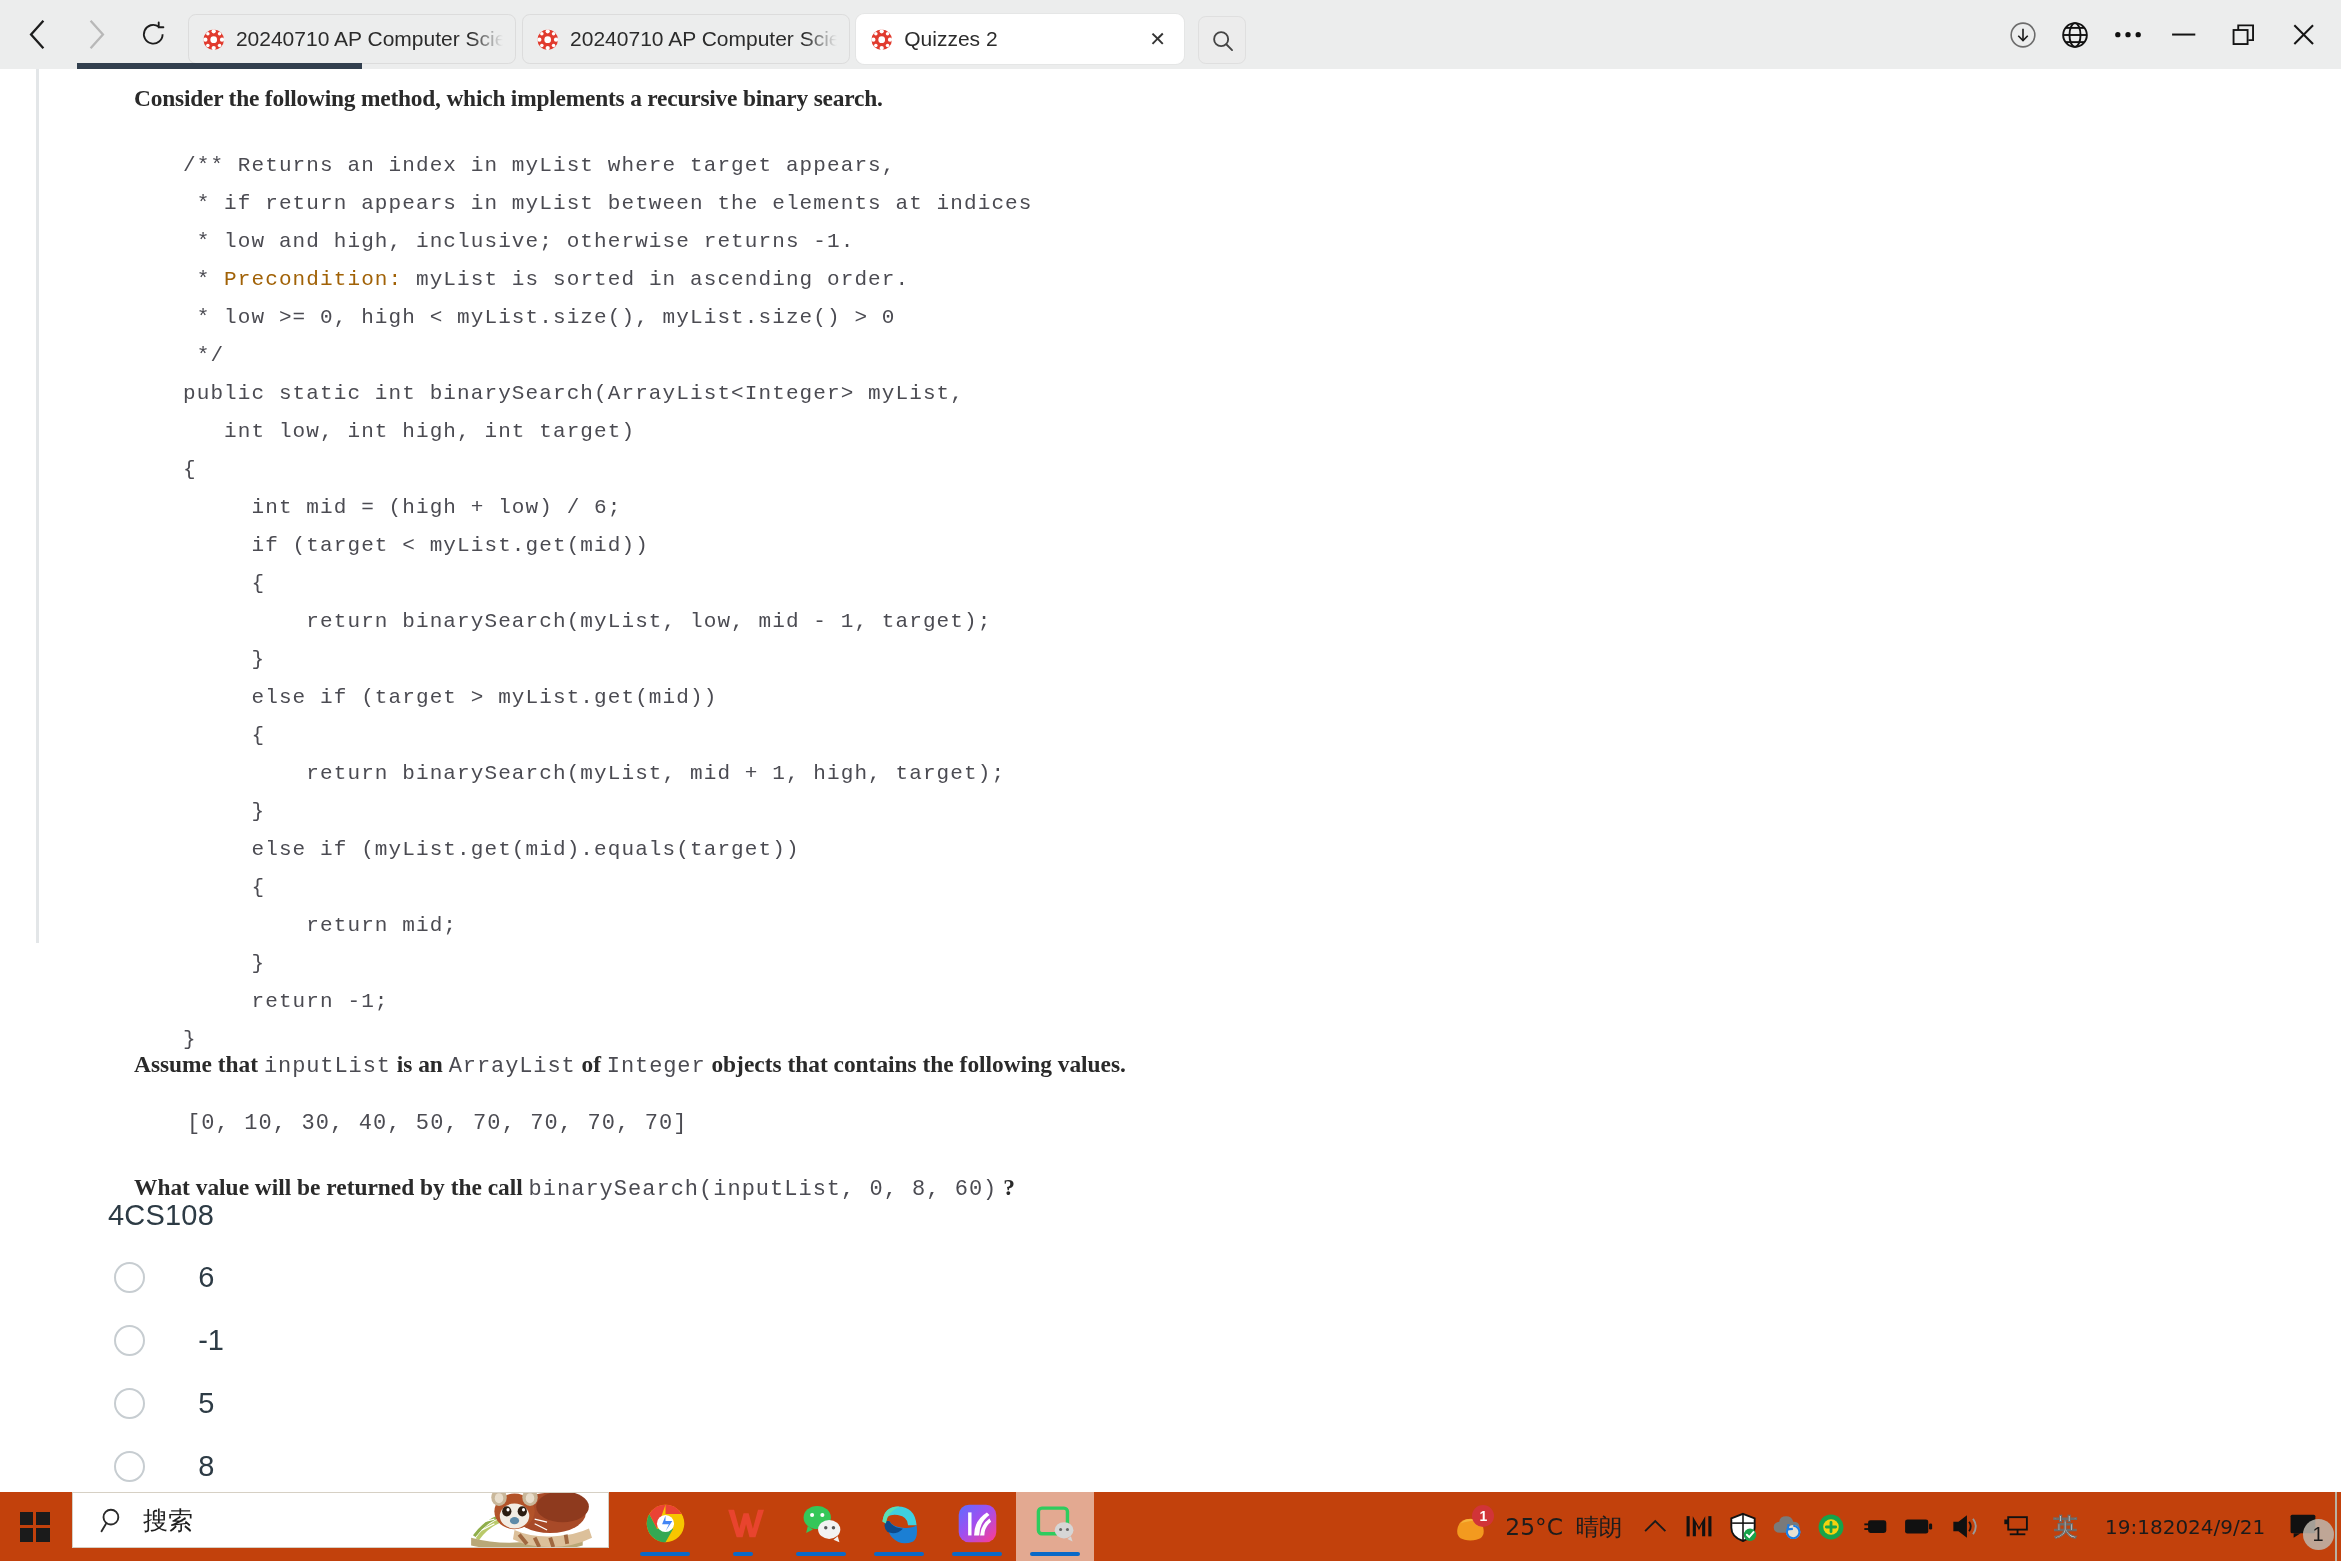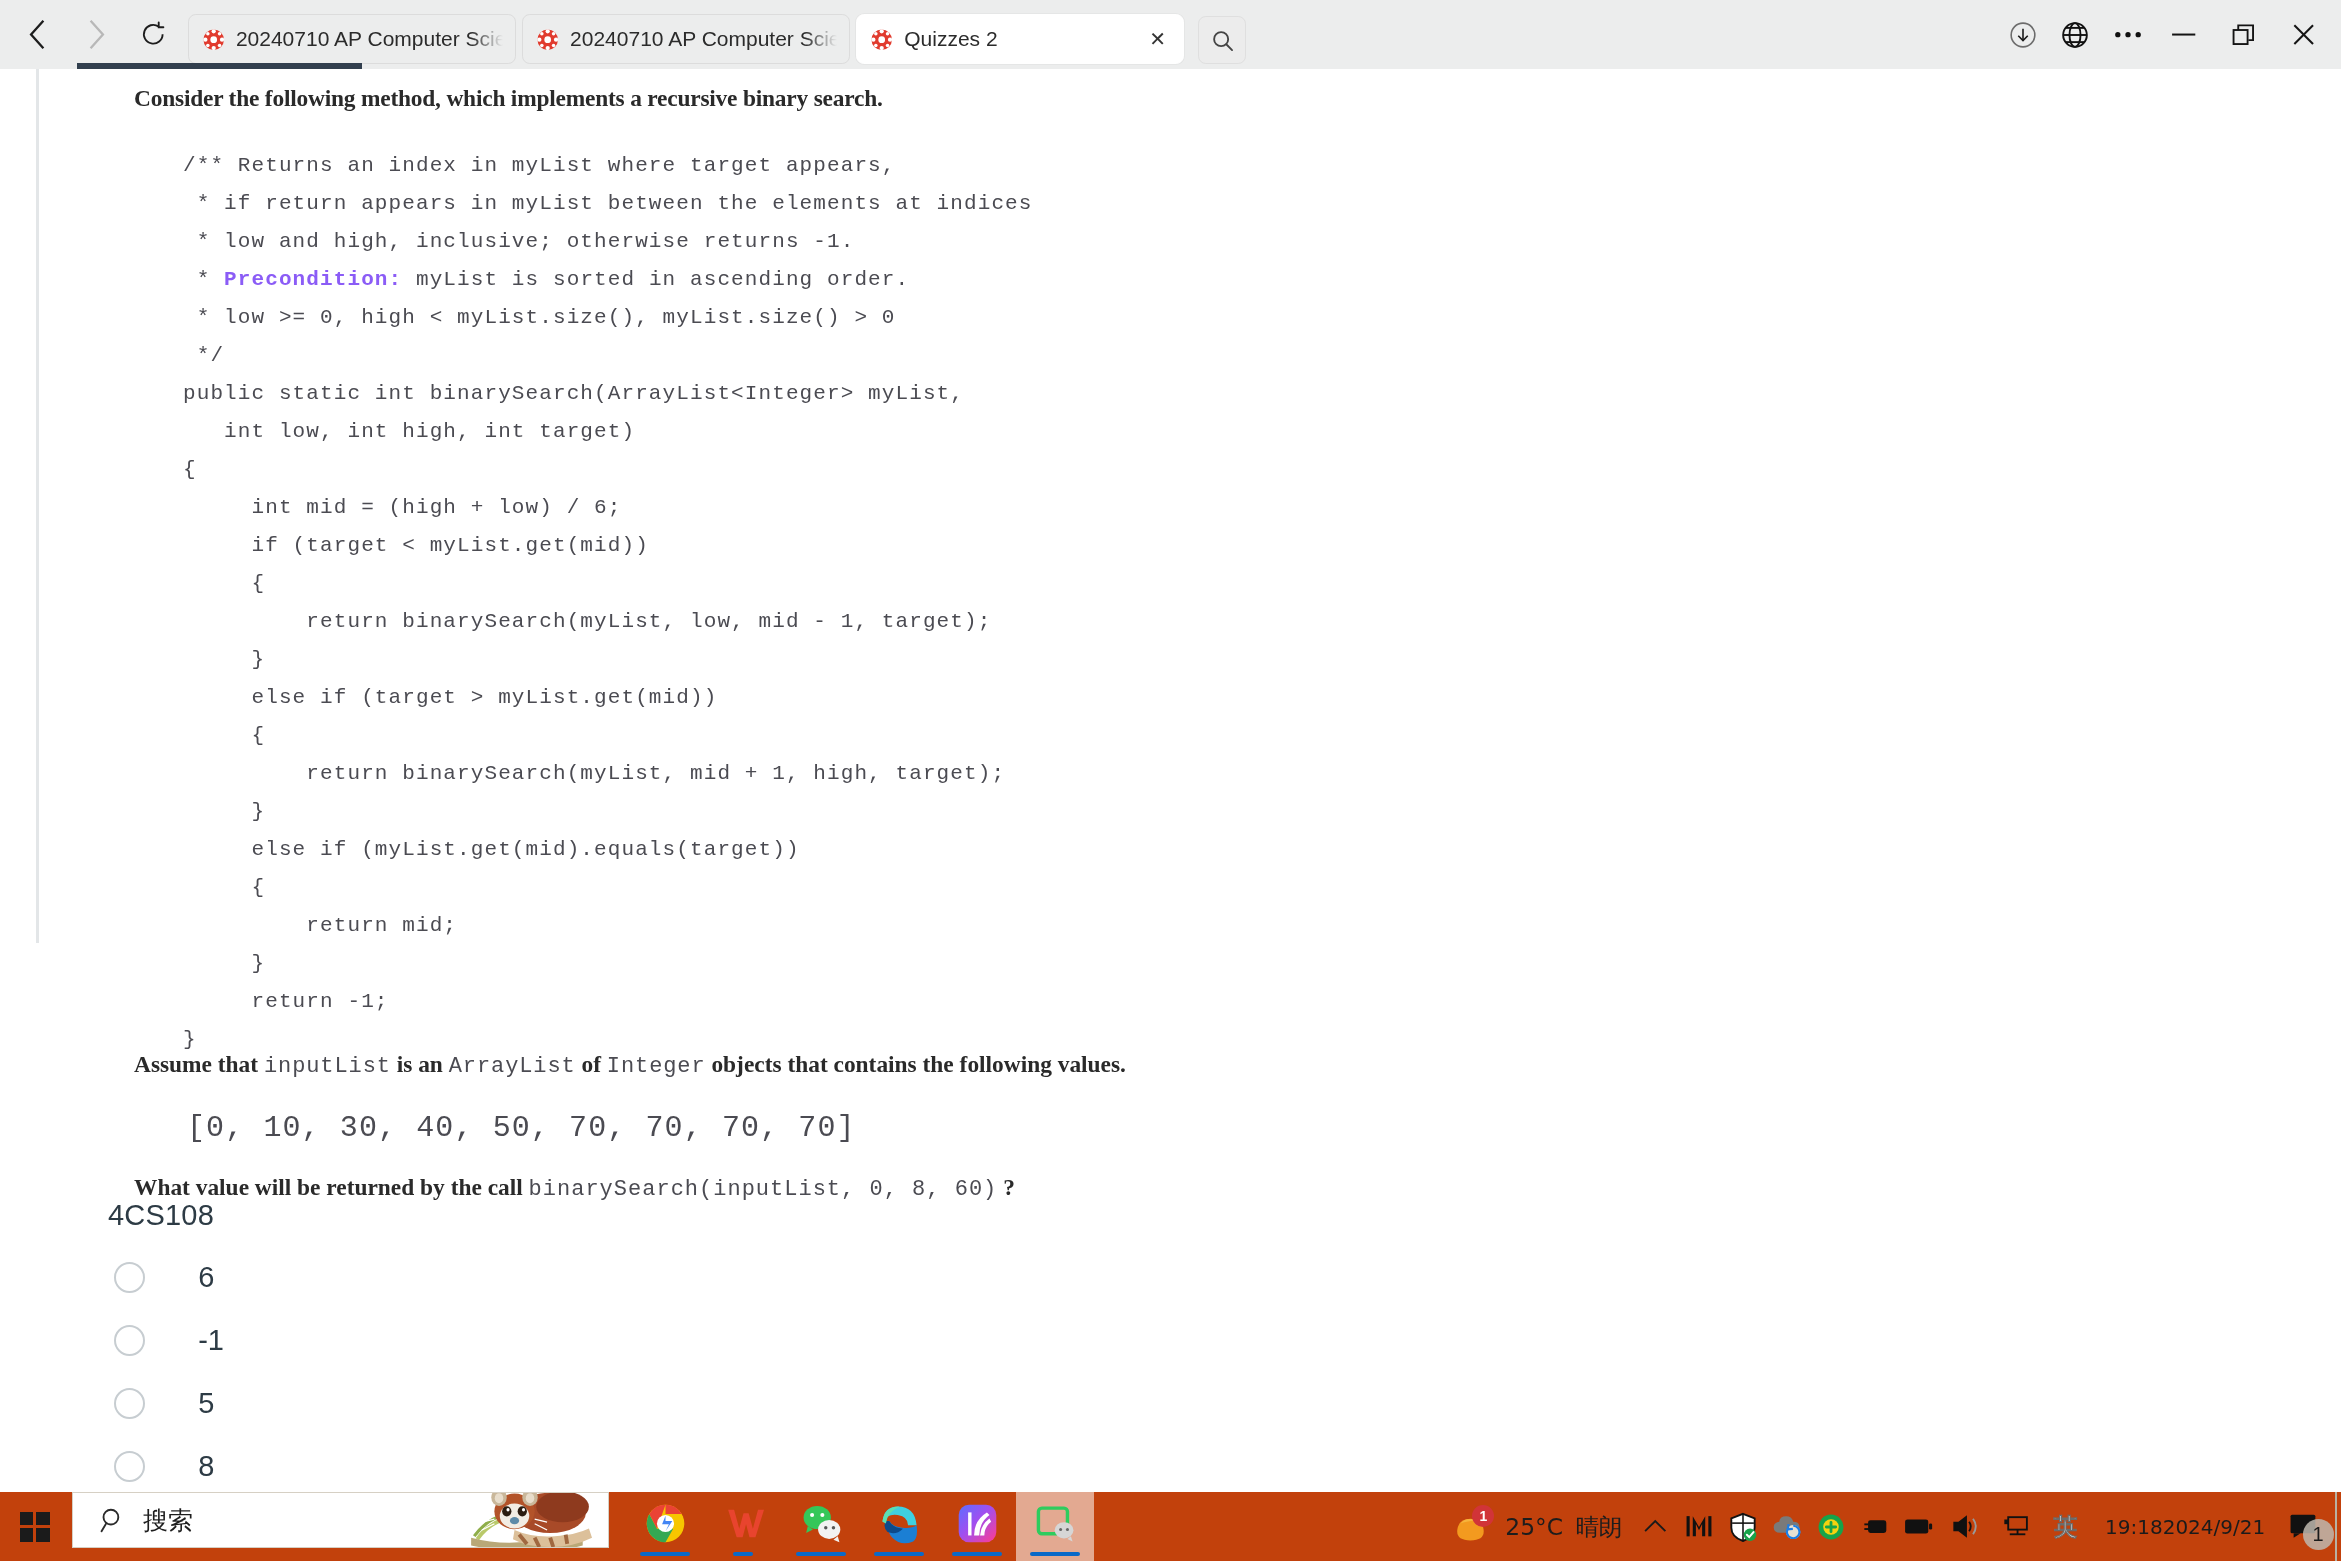--- a/index.html
+++ b/index.html
@@ -141,21 +141,21 @@
   .codeblock {
     position: absolute;
     left: 183px; top: 78px;
     font-family: "Liberation Mono", monospace;
     font-size: 21px;
     line-height: 38px;
     color: #4b4b52;
     white-space: pre;
     letter-spacing: 1.1px;
   }
-  .codeblock b { font-weight: 700; color: #8b5cf6; }
+  .codeblock b { font-weight: 400; color: #a16207; }
 
   .assume-line {
     position: absolute;
     left: 134px; top: 982px;
     font-family: "Liberation Serif", serif;
     font-size: 23.4px;
     font-weight: 700;
     color: #2a2a2a;
     white-space: nowrap;
     text-align: center;
@@ -165,21 +165,21 @@
     font-weight: 400;
     font-size: 22px;
     letter-spacing: 0.9px;
     color: #4b4b52;
   }
 
   .values-line {
     position: absolute;
     left: 187px; top: 1042px;
     font-family: "Liberation Mono", monospace;
-    font-size: 30px;
+    font-size: 22px;
     letter-spacing: 1.1px;
     color: #4b4b52;
     white-space: pre;
   }
 
   .question-line {
     position: absolute;
     left: 134px; top: 1105px;
     font-family: "Liberation Serif", serif;
     font-size: 23.4px;

